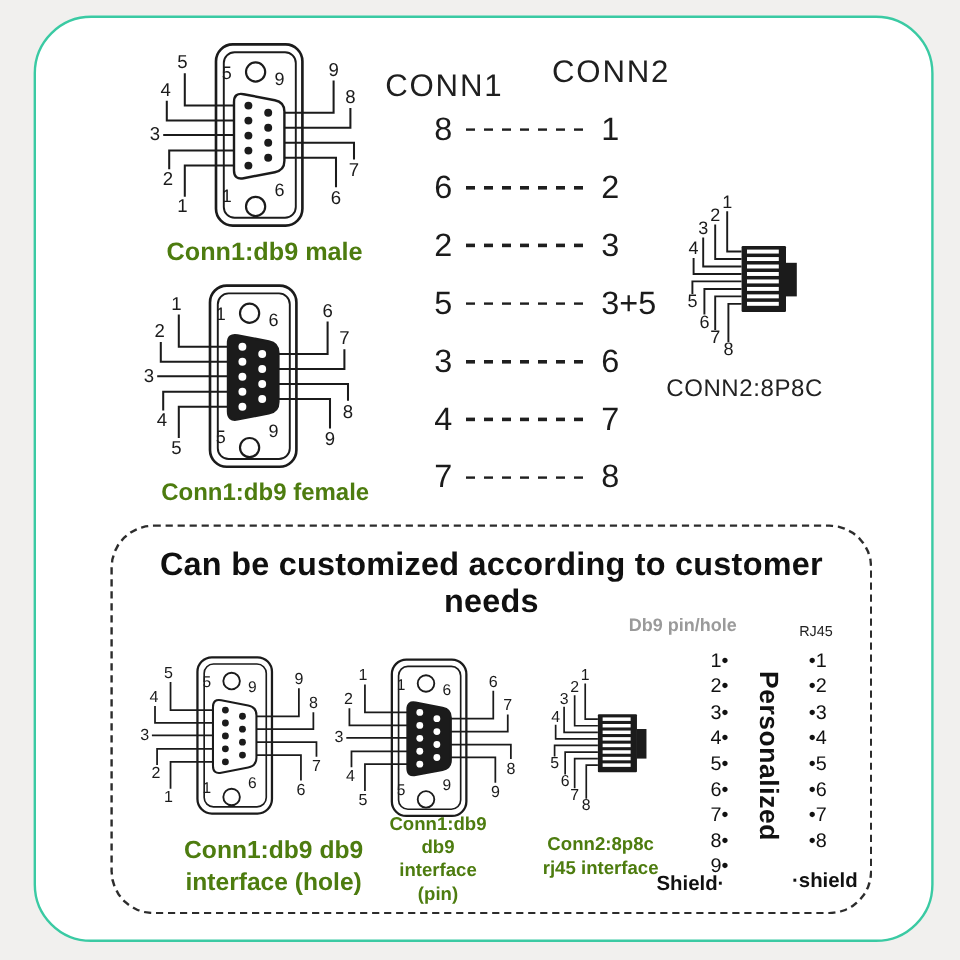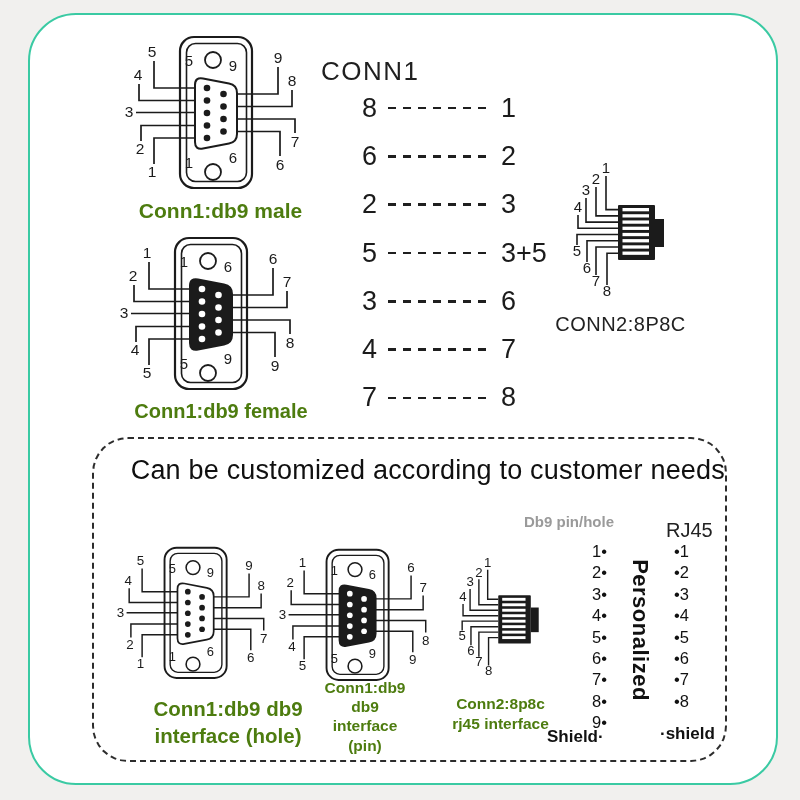--- a/index.html
+++ b/index.html
@@ -17,27 +17,27 @@
   .hdr1{left:321px;top:56px;text-align:right;}
   .hdr2{left:460px;top:44px;}
   #wiring-rows{position:absolute;left:345px;top:84px;width:215px;}
   .wire-row{display:flex;align-items:center;height:48.3px;font-size:27px;color:#1b1b1b;}
   .wire-row .from{width:32px;text-align:right;}
   .wire-row .dash{width:104px;height:2.6px;margin:0 9px 0 11px;
         background:repeating-linear-gradient(90deg,#1f1f1f 0 8px,transparent 8px 15px);}
   .wire-row .to{flex:1;text-align:left;}
   .custom-box{position:absolute;left:92px;top:437px;width:635px;height:325px;
         border:2px dashed #2c2c2c;border-radius:36px;box-sizing:border-box;}
-  .custom-title{padding-top:16px;text-align:right;font-size:27px;font-weight:normal;
+  .custom-title{padding-top:16px;text-align:center;font-size:27px;font-weight:bold;
         color:#101010;letter-spacing:.2px;}
   .cap-hole{left:130px;top:695px;width:196px;font-size:20.5px;line-height:1.32;}
   .cap-pin{left:300px;top:678px;width:130px;font-size:15.5px;line-height:1.24;}
   .cap-rj45-bot{left:428px;top:694px;width:145px;font-size:15.5px;line-height:1.3;}
   .tbl-hdr-left{position:absolute;left:524px;top:513px;font-size:15px;font-weight:bold;color:#9a9a9a;}
-  .tbl-hdr-right{position:absolute;left:666px;top:519px;font-size:20px;color:#222;}
+  .tbl-hdr-right{position:absolute;left:666px;top:519px;font-size:12px;color:#222;}
   .pin-col{position:absolute;width:56px;font-size:16.5px;color:#111;}
   #pin-col-left{left:551px;top:541px;text-align:right;}
   #pin-col-right{left:674px;top:541px;text-align:left;}
   .pin-col div{height:21.4px;line-height:21.4px;}
   .personalized{position:absolute;left:555px;top:616px;width:170px;height:28px;
         transform:rotate(90deg);font-size:22px;font-weight:bold;color:#111;
         text-align:center;line-height:28px;letter-spacing:.5px;}
   .shield{position:absolute;font-size:17px;font-weight:bold;color:#111;}
   .shield-left{left:547px;top:727px;}
   .shield-right{left:660px;top:724px;}
@@ -122,20 +122,21 @@
       <text x="15" y="119" text-anchor="middle" font-size="15.5">4</text>
       <text x="27" y="142" text-anchor="middle" font-size="15.5">5</text>
       <text x="153" y="28" text-anchor="middle" font-size="15.5">6</text>
       <text x="167" y="51" text-anchor="middle" font-size="15.5">7</text>
       <text x="170" y="112" text-anchor="middle" font-size="15.5">8</text>
       <text x="155" y="135" text-anchor="middle" font-size="15.5">9</text>
     </svg>
   <div class="caption cap-female">Conn1:db9 female</div>
 
   <div class="conn-hdr hdr1">CONN1</div>
+  <div class="conn-hdr hdr2">CONN2</div>
   <div id="wiring-rows">
       <div class="wire-row">
         <span class="from">8</span>
         <span class="dash"></span>
         <span class="to">1</span>
       </div>
       <div class="wire-row">
         <span class="from">6</span>
         <span class="dash"></span>
         <span class="to">2</span>

